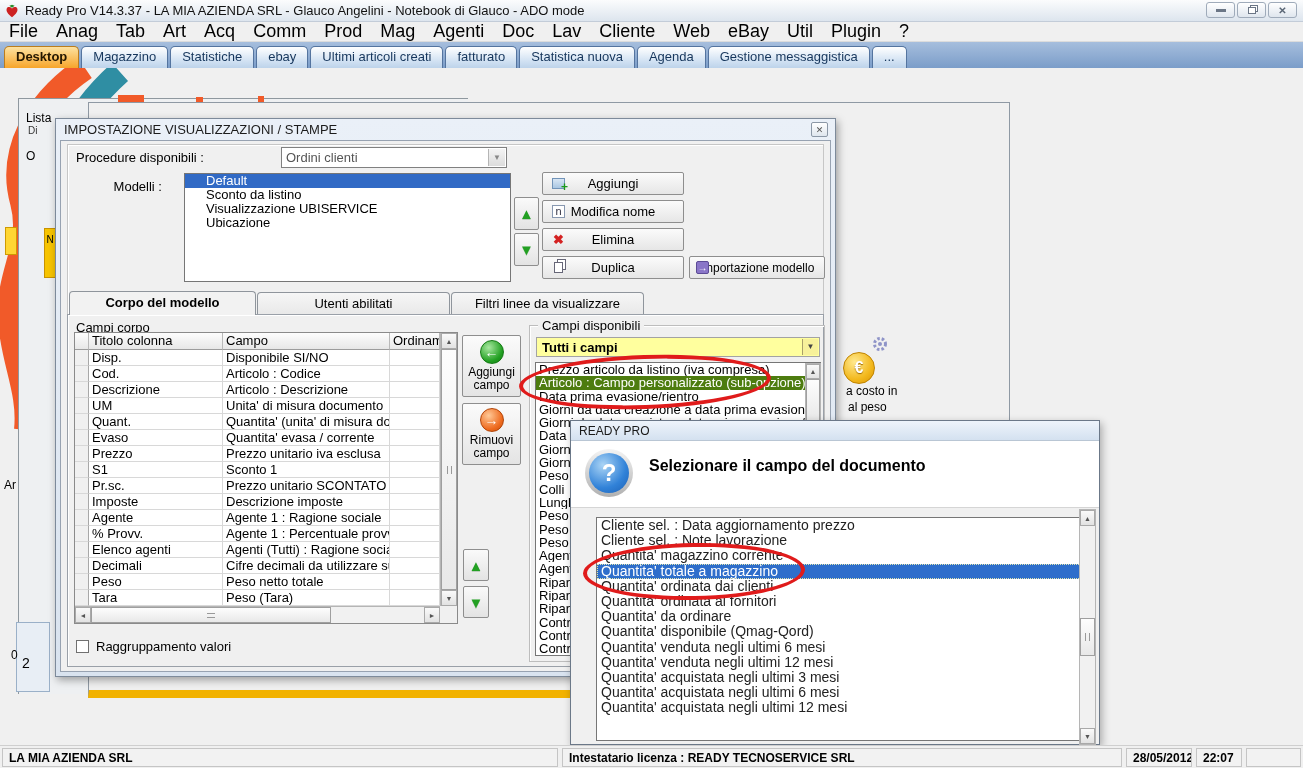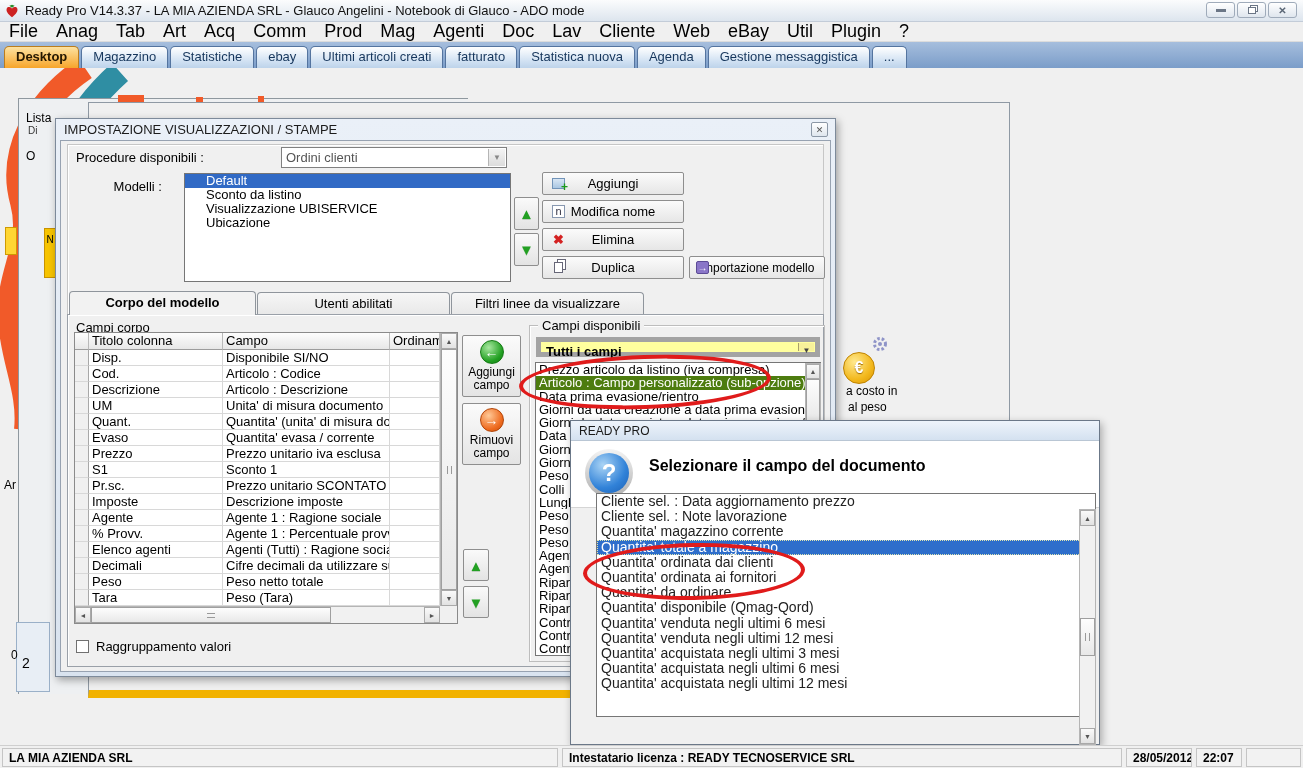--- a/index.html
+++ b/index.html
@@ -122,39 +122,39 @@
   .circ.green{background:radial-gradient(circle at 35% 30%,#a8e8a0,#22a022 65%,#157a15);border:1px solid #157a15}
   .circ.orange{background:radial-gradient(circle at 35% 30%,#ffc997,#ee6a1e 65%,#c24d0c);border:1px solid #b34508}
   #btn-addfield{left:394px;top:20px}
   #btn-removefield{left:394px;top:88px}
   #d1-up2{left:395px;top:234px;width:26px;height:32px}
   #d1-dn2{left:395px;top:271px;width:26px;height:32px}
 
   .group{position:absolute;border:1px solid #bdbdbd;box-shadow:inset 1px 1px 0 #fff}
   #d1-group{left:461px;top:10px;width:296px;height:337px}
   .group-label{position:absolute;top:-8px;left:8px;background:#f0f0f0;padding:0 4px;font-size:13px}
-  #ycombo{position:absolute;left:6px;top:11px;width:284px;height:20px;background:#ffff9e;border:5px solid #a3a3a3}
+  #ycombo{position:absolute;left:6px;top:11px;width:284px;height:20px;background:#ffff9e;border:1px solid #a3a3a3}
   #ycombo .yval{position:absolute;left:5px;top:2px;font-weight:bold;font-size:13px}
   #ycombo .ybtn{position:absolute;right:1px;top:1px;bottom:1px;width:16px;background:#f7f19a;border-left:1px solid #a9a06a;text-align:center;font-size:8px;color:#444;line-height:16px}
   #ycombo .ybtn::before{content:"\25BC"}
   #clist{left:5px;top:36px;width:286px;height:294px}
   .citem{height:13.3px;line-height:13.3px;padding-left:3px;white-space:nowrap;font-size:13px;overflow:hidden}
   .citem.selected{background:#4d7c0f;color:#fff}
   #clist-vscroll{position:absolute;top:0;right:0;width:16px;bottom:0;background:#f1f1f1;border-left:1px solid #b5b5b5}
 
   
   #d2{position:absolute;left:570px;top:420px;width:530px;height:325px;background:#f0f0f0;border:1px solid #6b7888;box-shadow:2px 3px 8px rgba(0,0,0,.3);z-index:20}
   #d2-titlebar{position:absolute;left:0;top:0;right:0;height:20px;background:linear-gradient(#eef4fb,#d4e1f0);border-bottom:1px solid #b9c6d4}
   #d2-title{position:absolute;left:8px;top:3px;font-size:12px;color:#1a1a1a}
   #d2-white{position:absolute;left:0;top:20px;right:0;height:67px;background:#fff;border-bottom:1px solid #d5d5d5}
   #q-icon{position:absolute;left:14px;top:8px;width:48px;height:48px;border-radius:50%;background:linear-gradient(#f4f4f4,#b0b0b0);display:flex;align-items:center;justify-content:center}
   #q-icon .qinner{width:40px;height:40px;border-radius:50%;background:radial-gradient(circle at 35% 30%,#aad4f5,#3182d8 60%,#1c5fb4);display:flex;align-items:center;justify-content:center;color:#fff;font-weight:bold;font-size:24px}
   #q-icon .qinner::before{content:"?"}
   #d2-heading{position:absolute;left:78px;top:16px;font-weight:bold;font-size:16px}
-  #d2-list{left:25px;top:72px;width:500px;height:224px}
+  #d2-list{left:25px;top:96px;width:500px;height:224px}
   .d2item{height:15.2px;line-height:15.2px;padding-left:4px;font-size:14px;white-space:nowrap;overflow:hidden;color:#222}
   .d2item.selected{background:#2e6ecb;color:#fff;outline:1px dotted #dfe6b0;outline-offset:-1px}
   #d2-vscroll{position:absolute;top:0;right:0;width:17px;bottom:0;background:#f1f1f1;border-left:1px solid #b5b5b5}
 
   
   .red-ellipse{position:absolute;border:4px solid #e01b1b;border-radius:50%;pointer-events:none}
   #ellipse1{left:519px;top:355px;width:252px;height:54px;transform:rotate(-2deg);z-index:12}
   #ellipse2{left:583px;top:543px;width:222px;height:57px;transform:rotate(-1deg);z-index:22}
 
   

